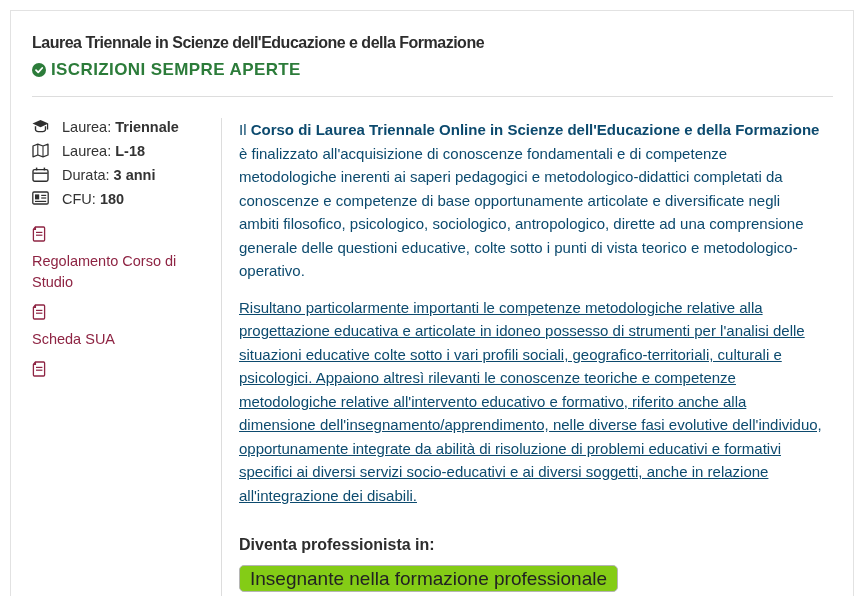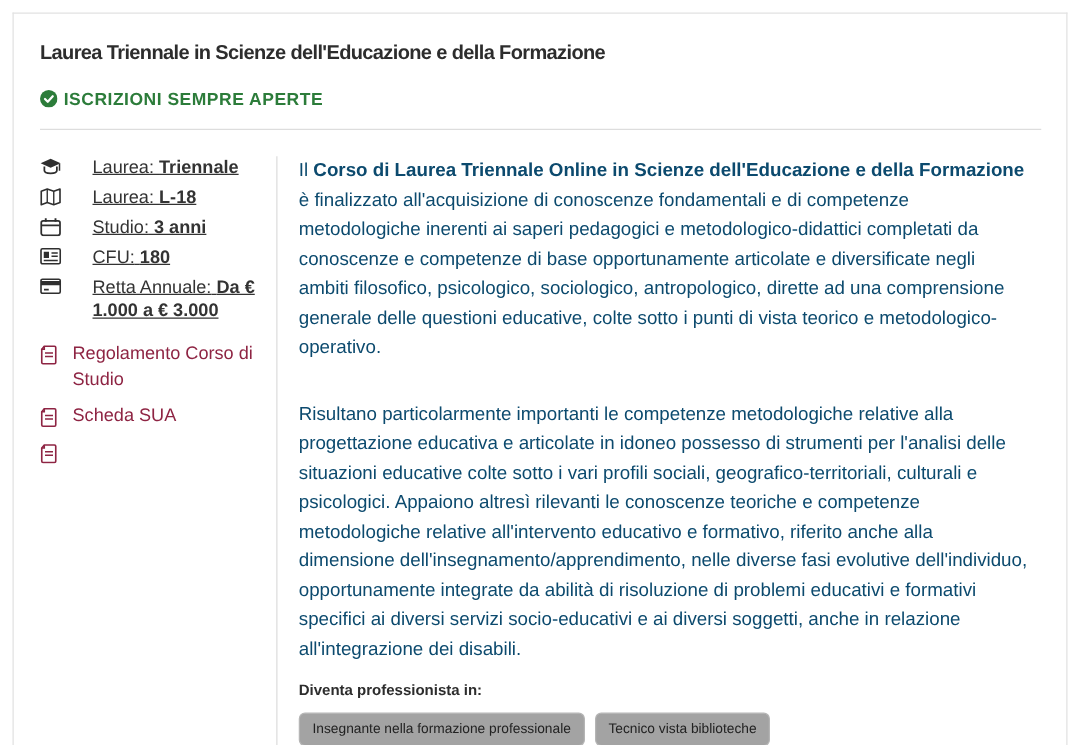--- a/index.html
+++ b/index.html
@@ -18,26 +18,26 @@
     padding: 23px 20px 30px 21px;
     background: #fff;
   }
   .page-title {
     font-size: 16px;
     font-weight: bold;
     letter-spacing: -0.5px;
     color: #2d2d2d;
   }
   .badge {
-    margin-top: 19px;
+    margin-top: 8px;
     display: flex;
     align-items: center;
     gap: 5px;
     color: #2c7c3a;
-    font-size: 14px;
+    font-size: 17px;
     font-weight: bold;
     letter-spacing: 0.4px;
   }
   .head-divider {
     border: none;
     border-top: 1px solid #ddd;
     margin-top: 16px;
   }
   .content {
     display: flex;
@@ -45,72 +45,72 @@
     align-items: stretch;
   }
   .sidebar {
     width: 190px;
     flex: 0 0 190px;
     padding-right: 12px;
     border-right: 1px solid #ddd;
   }
   .fact-row {
     display: flex;
-    gap: 25px;
+    gap: 13px;
     font-size: 14.5px;
     line-height: 19px;
     margin-bottom: 5px;
     color: #333;
-    text-decoration: underline;
   }
   .fact-row .ic { flex: 0 0 17px; padding-top: 1px; }
   .fact-value { font-weight: bold; }
   .links-block { margin-top: 14px; }
   .link-row {
     display: flex;
     gap: 9px;
     font-size: 14.5px;
     line-height: 21px;
     margin-bottom: 8px;
     color: #8e2443;
     cursor: pointer;
+    flex-direction: column;
   }
   .link-row .ic { flex: 0 0 17px; padding-top: 3px; }
   .main {
     flex: 1;
     padding-left: 17px;
     padding-right: 10px;
   }
   .main p {
     font-size: 15px;
     line-height: 23.5px;
     color: #0c4a6e;
   }
-  .main p + p { margin-top: 30px; }
+  .main p + p { margin-top: 13px; text-decoration: underline; }
   .professions-heading {
-    margin-top: 14px;
-    font-size: 12px;
+    margin-top: 29px;
+    font-size: 16px;
     font-weight: bold;
     color: #2d2d2d;
   }
   .chips {
     margin-top: 11px;
     display: flex;
     flex-wrap: wrap;
     gap: 8px 8px;
   }
   .chip {
     display: inline-block;
     border: 1px solid #b5b5b5;
     border-radius: 5px;
     padding: 4px 10px;
-    font-size: 11px;
+    font-size: 19px;
     line-height: 17px;
     color: #222;
-    background: #a3a3a3;
+    background: #84cc16;
     cursor: pointer;
   }
   svg { display: block; }
 </style>
 </head>
 <body>
 
 <div class="container">
 
   <h1 class="page-title">Laurea Triennale in Scienze dell'Educazione e della Formazione</h1>
@@ -155,46 +155,36 @@
 
       <div class="fact-row">
         <span class="ic">
           <svg width="17" height="15" viewBox="0 0 17 15">
             <rect x="1" y="2.6" width="15" height="11.6" rx="1.6" fill="none" stroke="#2f2f2f" stroke-width="1.4"></rect>
             <line x1="1.4" y1="6.2" x2="15.6" y2="6.2" stroke="#2f2f2f" stroke-width="1.4"></line>
             <line x1="4.6" y1="0.6" x2="4.6" y2="3.4" stroke="#2f2f2f" stroke-width="1.5"></line>
             <line x1="12.4" y1="0.6" x2="12.4" y2="3.4" stroke="#2f2f2f" stroke-width="1.5"></line>
           </svg>
         </span>
-        <span><span>Studio:</span> <span class="fact-value">3 anni</span></span>
+        <span><span>Durata:</span> <span class="fact-value">3 anni</span></span>
       </div>
 
       <div class="fact-row">
         <span class="ic">
           <svg width="17" height="14" viewBox="0 0 17 14">
             <rect x="0.8" y="1" width="15.4" height="12" rx="1.2" fill="none" stroke="#2f2f2f" stroke-width="1.3"></rect>
             <rect x="3" y="3.4" width="4.2" height="5" fill="#2f2f2f"></rect>
             <line x1="9.2" y1="4.4" x2="14.2" y2="4.4" stroke="#2f2f2f" stroke-width="1.2"></line>
             <line x1="9.2" y1="7" x2="14.2" y2="7" stroke="#2f2f2f" stroke-width="1.2"></line>
             <line x1="3" y1="10.4" x2="14.2" y2="10.4" stroke="#2f2f2f" stroke-width="1.2"></line>
           </svg>
         </span>
         <span><span>CFU:</span> <span class="fact-value">180</span></span>
       </div>
 
-      <div class="fact-row">
-        <span class="ic">
-          <svg width="17" height="14" viewBox="0 0 17 14">
-            <rect x="0.8" y="1.4" width="15.4" height="11.2" rx="1.2" fill="none" stroke="#2f2f2f" stroke-width="1.3"></rect>
-            <rect x="0.8" y="2.8" width="15.4" height="3.4" fill="#2f2f2f"></rect>
-            <line x1="3.2" y1="9.6" x2="7" y2="9.6" stroke="#2f2f2f" stroke-width="1.4"></line>
-          </svg>
-        </span>
-        <span><span>Retta Annuale:</span> <span class="fact-value">Da € 1.000 a € 3.000</span></span>
-      </div>
 
       <div class="links-block">
         <div class="link-row">
           <span class="ic">
             <svg width="14" height="16" viewBox="0 0 14 16">
               <path d="M3.4 1 h8.2 a1 1 0 0 1 1 1 v12 a1 1 0 0 1 -1 1 H2.4 a1 1 0 0 1 -1 -1 V3.4 Z" fill="none" stroke="#8e2443" stroke-width="1.3"></path>
               <path d="M3.4 1 V3.4 H1.4" fill="none" stroke="#8e2443" stroke-width="1.3"></path>
               <line x1="4" y1="6.4" x2="10.4" y2="6.4" stroke="#8e2443" stroke-width="1.2"></line>
               <line x1="4" y1="9.2" x2="10.4" y2="9.2" stroke="#8e2443" stroke-width="1.2"></line>
             </svg>

